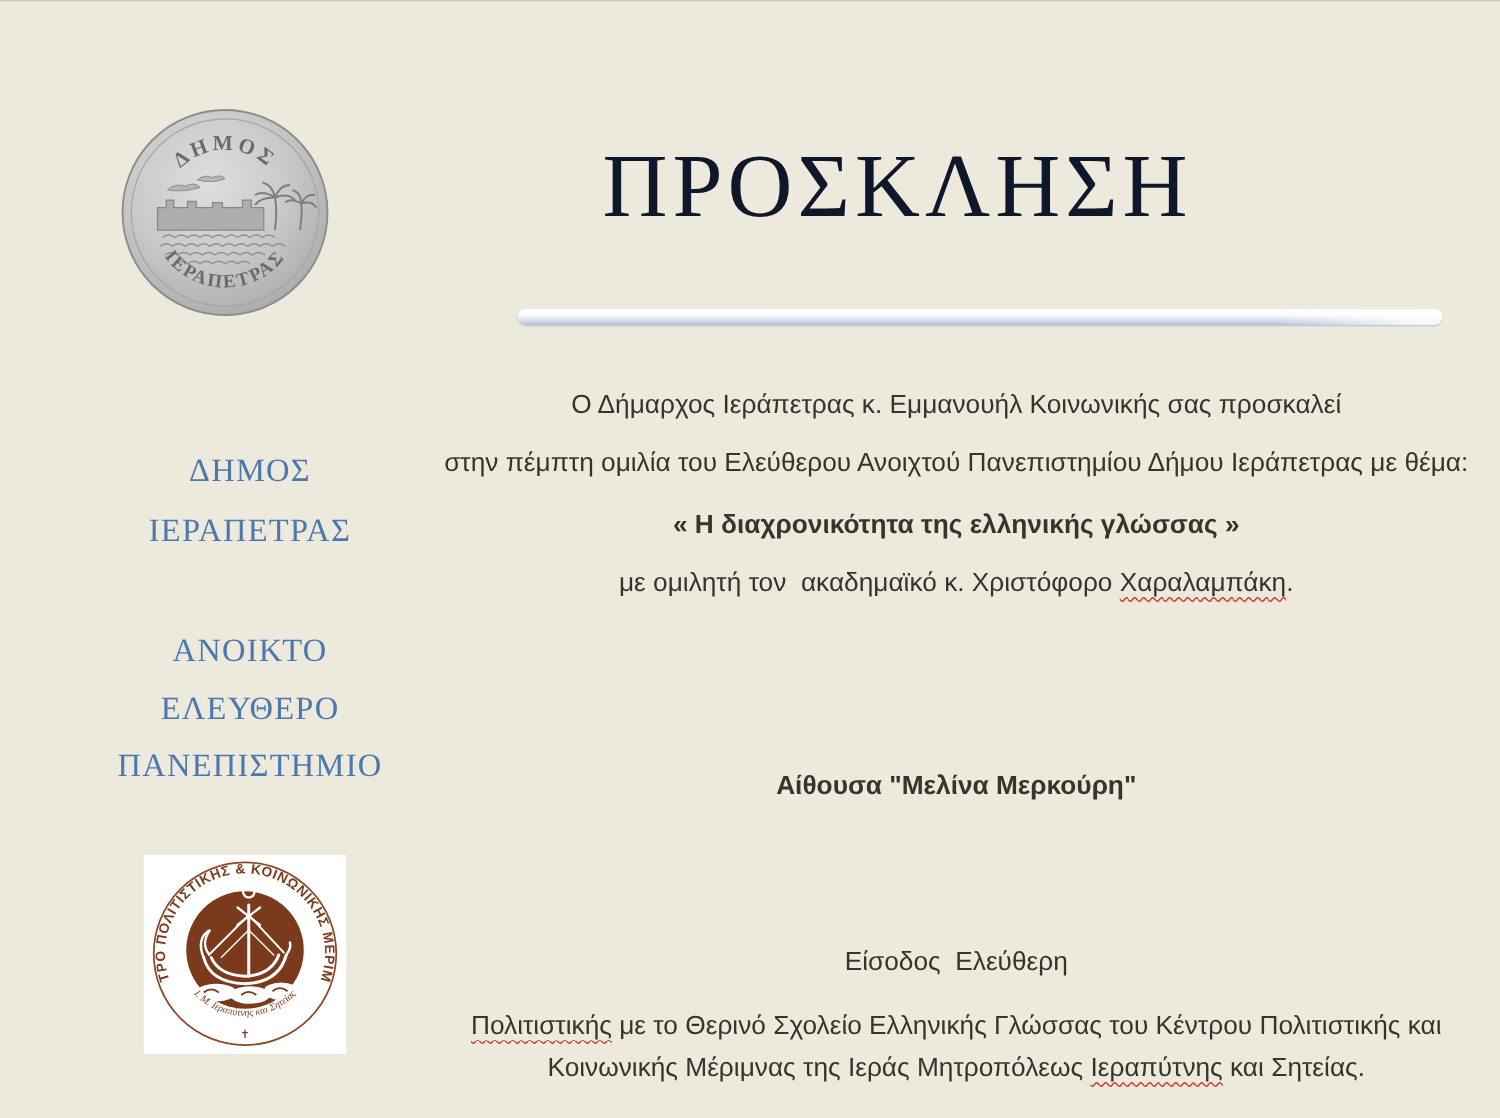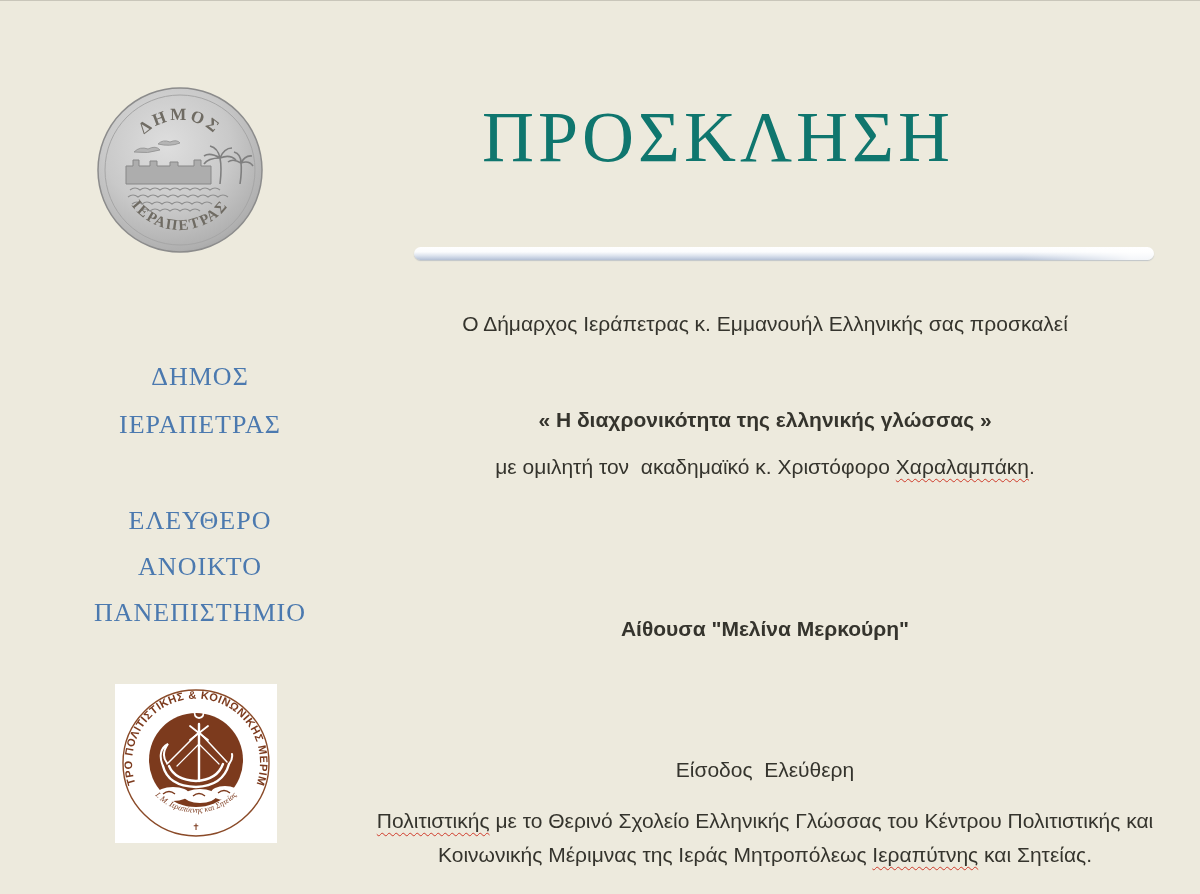--- a/index.html
+++ b/index.html
@@ -15,26 +15,26 @@
     overflow:hidden;
     border-top:1px solid #c9c6ba;
   }
 
   
   .title-wrap{
     position:absolute;left:300px;top:96px;width:836px;
     text-align:center;
   }
   .title-wrap h1{
-    margin:0;
+    margin:12px;
     font-family:"Liberation Serif",serif;
     font-weight:normal;
     font-size:72px;line-height:80px;
     letter-spacing:4px;
-    color:#0f766e;
+    color:#0f172a;
   }
 
   
   .divider{
     position:absolute;left:414px;top:246px;width:740px;height:13px;
     border-radius:7px;
     background:
       linear-gradient(to right, rgba(255,255,255,0) 82%, rgba(255,255,255,.85) 97%),
       linear-gradient(to bottom,#ffffff 0%,#fbfcfd 38%,#dde4ee 66%,#c2cddf 88%,#b3c0d4 100%);
     box-shadow:0 1px 1px rgba(140,152,175,.45);
@@ -133,22 +133,22 @@
   </div>
 
   <div class="divider"></div>
 
   <div class="side-label municipality">
     <div>ΔΗΜΟΣ</div>
     <div>ΙΕΡΑΠΕΤΡΑΣ</div>
   </div>
 
   <div class="side-label university">
+    <div>ΑΝΟΙΚΤΟ</div>
     <div>ΕΛΕΥΘΕΡΟ</div>
-    <div>ΑΝΟΙΚΤΟ</div>
     <div>ΠΑΝΕΠΙΣΤΗΜΙΟ</div>
   </div>
 
   <div class="logo-box">
     <svg viewBox="0 0 162 159" xmlns="http://www.w3.org/2000/svg">
       <rect width="162" height="159" fill="#ffffff"></rect>
       <circle cx="81" cy="79" r="73" fill="#ffffff" stroke="#8a4a28" stroke-width="1.4"></circle>
       <circle cx="81" cy="76" r="47" fill="#7c3a1d"></circle>
 
       <g stroke="#ffffff" fill="none" stroke-width="2.4" stroke-linecap="round">
@@ -182,22 +182,23 @@
       <text font-family="Liberation Sans, sans-serif" font-size="11" font-weight="bold" fill="#7c3a1d" letter-spacing="0.6">
         <textPath href="#logoArcTop" startOffset="50%" text-anchor="middle">ΚΕΝΤΡΟ ΠΟΛΙΤΙΣΤΙΚΗΣ &amp; ΚΟΙΝΩΝΙΚΗΣ ΜΕΡΙΜΝΑΣ</textPath>
       </text>
       <text font-family="Liberation Serif, serif" font-size="8" font-style="italic" fill="#7c3a1d">
         <textPath href="#logoArcBottom" startOffset="50%" text-anchor="middle">Ι. Μ. Ιεραπύτνης και Σητείας</textPath>
       </text>
       <text x="81" y="146" text-anchor="middle" font-size="9" fill="#7c3a1d">✝</text>
     </svg>
   </div>
 
-  <p class="ln" style="top:310px">Ο Δήμαρχος Ιεράπετρας κ. Εμμανουήλ Ελληνικής σας προσκαλεί</p>
-
+  <p class="ln" style="top:310px">Ο Δήμαρχος Ιεράπετρας κ. Εμμανουήλ Κοινωνικής σας προσκαλεί</p>
+
+  <p class="ln" style="top:357px">στην πέμπτη ομιλία του Ελεύθερου Ανοιχτού Πανεπιστημίου Δήμου Ιεράπετρας με θέμα:</p>
 
   <p class="ln" style="top:453px"><span>με ομιλητή τον&nbsp; ακαδημαϊκό κ. Χριστόφορο </span><span class="misspelled">Χαραλαμπάκη</span><span>.</span></p>
 
   <p class="ln b" style="top:406px">« Η διαχρονικότητα της ελληνικής γλώσσας »</p>
 
 
   <p class="ln b" style="top:615px">Αίθουσα "Μελίνα Μερκούρη"</p>
 
 
 

